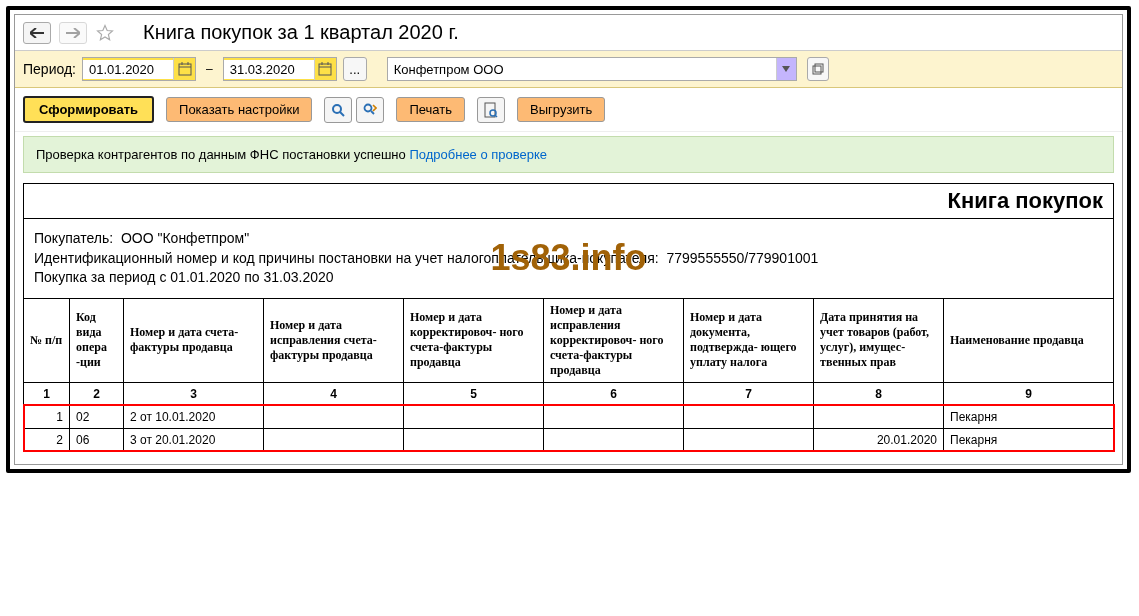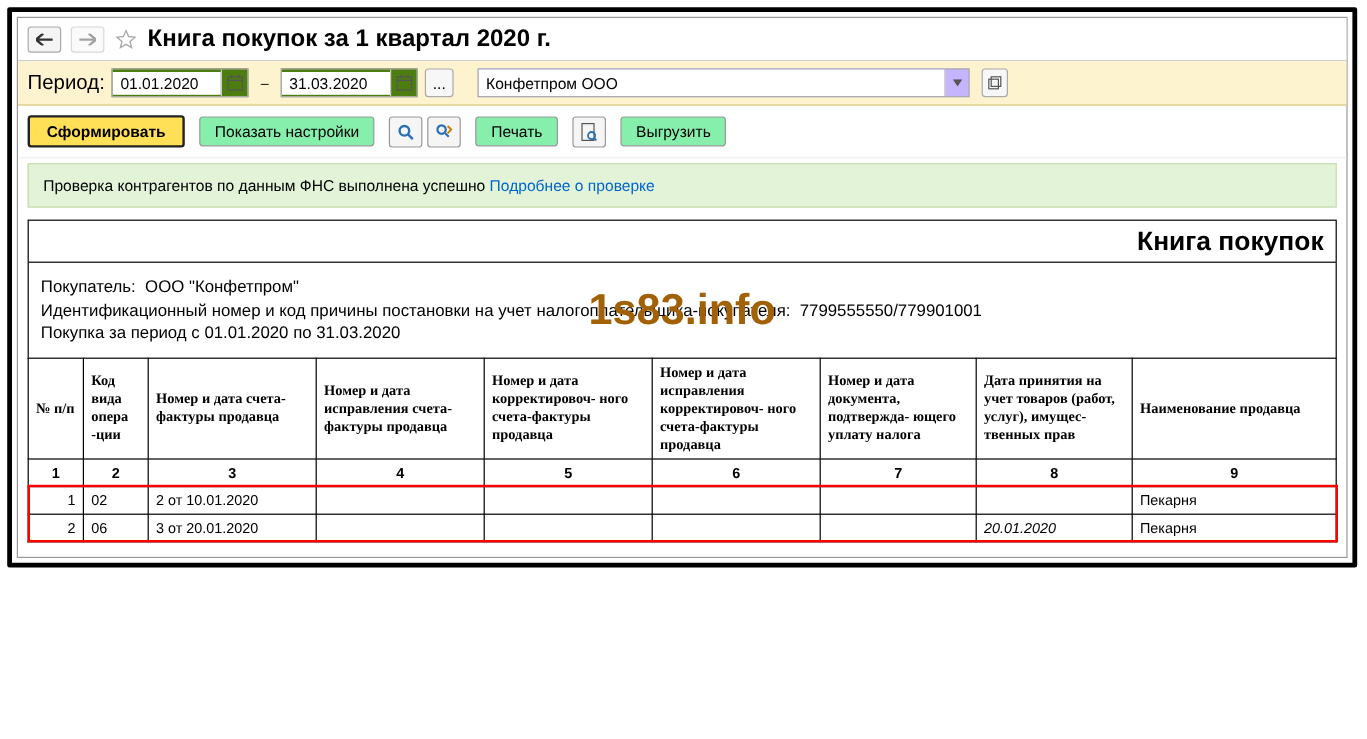--- a/index.html
+++ b/index.html
@@ -14,29 +14,29 @@
     display: flex; align-items: center; gap: 8px; padding: 6px 8px;
     border-bottom: 1px solid #ccc; background: #fff;
   }
   .nav-btn {
     width: 28px; height: 22px; border: 1px solid #aaa; border-radius: 3px;
     background: #f5f5f5; display: inline-flex; align-items: center; justify-content: center;
     font-size: 14px; cursor: pointer;
   }
   .star-icon { width: 20px; height: 20px; color:#aaa; display:inline-flex; align-items:center; justify-content:center; }
   .star-icon svg { width:18px; height:18px; }
-  .page-title { font-size: 20px; font-weight: bold; }
+  .page-title { font-size: 20px; font-weight: normal; margin-left: 20px; }
 
   .period-bar {
     background: #fdf4cf; border-bottom: 1px solid #d9c77a;
     padding: 6px 8px; display: flex; align-items: center; gap: 6px;
   }
-  .lbl { font-size: 17px; }
+  .lbl { font-size: 14px; }
   .date-field {
-    display: inline-flex; align-items: center; border: 1px solid #aaa; background: #4d7c0f;
+    display: inline-flex; align-items: center; border: 1px solid #aaa; background: #fde047;
     height: 24px;
   }
   .date-field input {
     border: none; outline: none; padding: 2px 6px; font-size: 13px; width: 90px;
   }
   .cal-btn {
     width: 22px; height: 22px; border-left: 1px solid #ccc; display:inline-flex;
     align-items:center; justify-content:center; cursor:pointer; color:#555;
   }
   .gap-dash { padding: 0 4px; }
@@ -51,21 +51,21 @@
   .org-field input {
     flex: 1; border:none; outline:none; padding: 2px 6px; font-size:13px;
   }
   .drop-btn { width: 20px; border-left:1px solid #ccc; display:inline-flex;align-items:center;justify-content:center; cursor:pointer; }
   .ext-btn { width: 22px; height:24px; margin-left:4px; border:1px solid #aaa; border-radius:3px; background:#f7f7f7; display:inline-flex;align-items:center;justify-content:center; cursor:pointer;}
 
   .toolbar {
     padding: 8px 8px; display:flex; align-items:center; gap: 12px; border-bottom: 1px solid #eee;
   }
   .btn {
-    border: 1px solid #999; border-radius: 3px; background: #86efac;
+    border: 1px solid #999; border-radius: 3px; background: #fdba74;
     padding: 4px 12px; font-size: 13px; cursor:pointer; display:inline-flex; align-items:center; gap:4px;
   }
   .btn-primary {
     background: #ffe057; border: 2px solid #222; font-weight: bold; padding: 4px 14px;
   }
   .icon-btn {
     border:1px solid #999; border-radius:3px; background:#f5f5f5; width:28px; height:26px;
     display:inline-flex;align-items:center;justify-content:center;cursor:pointer;
   }
   .btn-group { display:inline-flex; gap:4px; }
@@ -82,21 +82,21 @@
   .watermark { position:absolute; left:50%; top:50%; transform:translate(-50%,-50%); font-size:36px; font-weight:bold; color:#a16207; pointer-events:none; }
 
   table.data { border-collapse: collapse; width:100%; font-size: 12px; }
   table.data th, table.data td {
     border: 1px solid #000; padding: 4px 6px; vertical-align: middle;
   }
   table.data th { font-weight: bold; text-align:left;font-family:Liberation Serif, serif; }
   .colnum-row td { font-weight: bold; text-align:center; height:18px; }
   .data-row td { height:18px; }
   .right { text-align:right; }
-  .center { text-align:left;font-style:italic; }
+  .center { text-align:right; }
   .highlight-box { outline: 2px solid #f00; outline-offset: -1px; }
 
   svg { display:block; }
 </style>
 </head>
 <body>
 
 <div class="outer">
   <div class="inner">
 
@@ -185,21 +185,21 @@
         <svg width="14" height="16" viewBox="0 0 14 16">
             <rect x="1" y="1" width="10" height="14" fill="none" stroke="#555"></rect>
             <circle cx="9" cy="11" r="3" fill="none" stroke="#2a6fb5" stroke-width="1.5"></circle>
             <line x1="11" y1="13" x2="13" y2="15" stroke="#2a6fb5" stroke-width="1.5"></line>
           </svg>
       </span>
       <button class="btn">Выгрузить</button>
     </div>
 
     <div class="status-bar">
-      <span>Проверка контрагентов по данным ФНС выполнена успешно</span>
+      <span>Проверка контрагентов по данным ФНС постановки успешно</span>
       <span> </span>
       <a>Подробнее о проверке</a>
     </div>
 
     <div class="report">
       <div class="report-title">Книга покупок</div>
       <div class="meta-block">
         <div><span>Покупатель:</span>&nbsp;&nbsp;<span>ООО "Конфетпром"</span></div>
         <div><span>Идентификационный номер и код причины постановки на учет налогоплательщика-покупателя:</span>&nbsp;&nbsp;<span>7799555550/779901001</span></div>
         <div>Покупка за период с 01.01.2020 по 31.03.2020</div>

